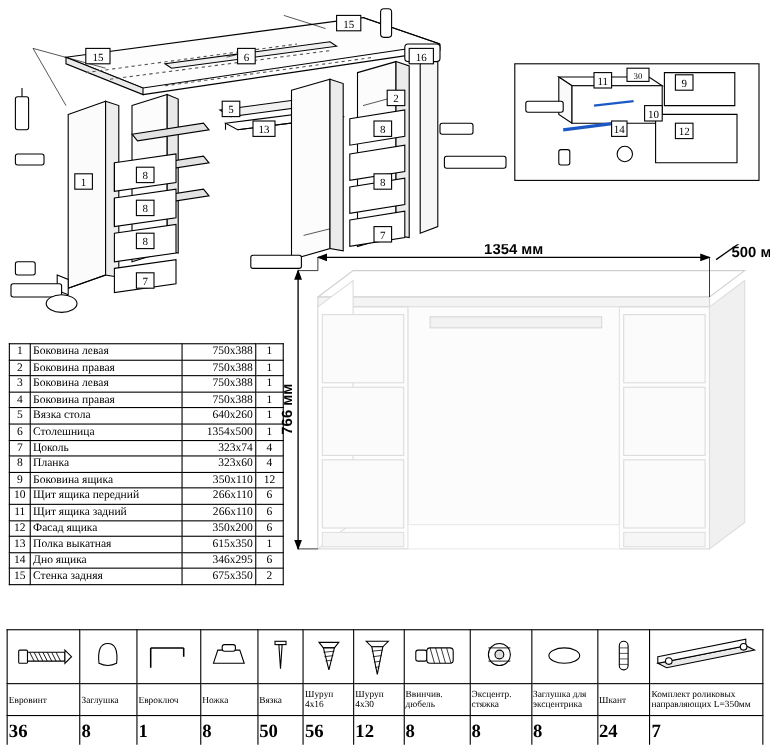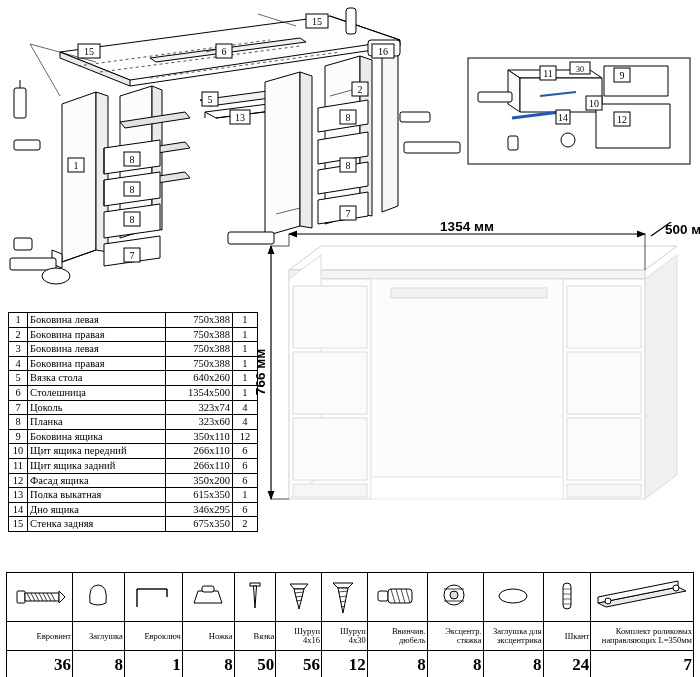--- a/index.html
+++ b/index.html
@@ -43,21 +43,21 @@
   .kit-title{
     position:absolute;left:0;top:552px;width:700px;
     text-align:center;font-size:15.5px;font-weight:bold;
     font-family:"Liberation Serif", serif;
   }
   .kit{
     position:absolute;left:6px;top:572px;width:688px;
     border-collapse:collapse;
     font-family:"Liberation Serif", serif;
   }
-  .kit td{border:1px solid #000;text-align:right;vertical-align:middle;}
+  .kit td{border:1px solid #000;text-align:left;vertical-align:middle;}
   .kit tr.icons td{height:48px;padding:0;}
   .kit tr.names td{height:26px;font-size:8.5px;line-height:1.05;padding:1px 1px;}
   .kit tr.counts td{height:26px;font-size:17px;font-weight:bold;}
   .kit .c0{width:62px;}
   .kit .c1{width:48px;}
   .kit .c2{width:54px;}
   .kit .c3{width:48px;}
   .kit .c4{width:38px;}
   .kit .c5{width:42px;}
   .kit .c6{width:42px;}

